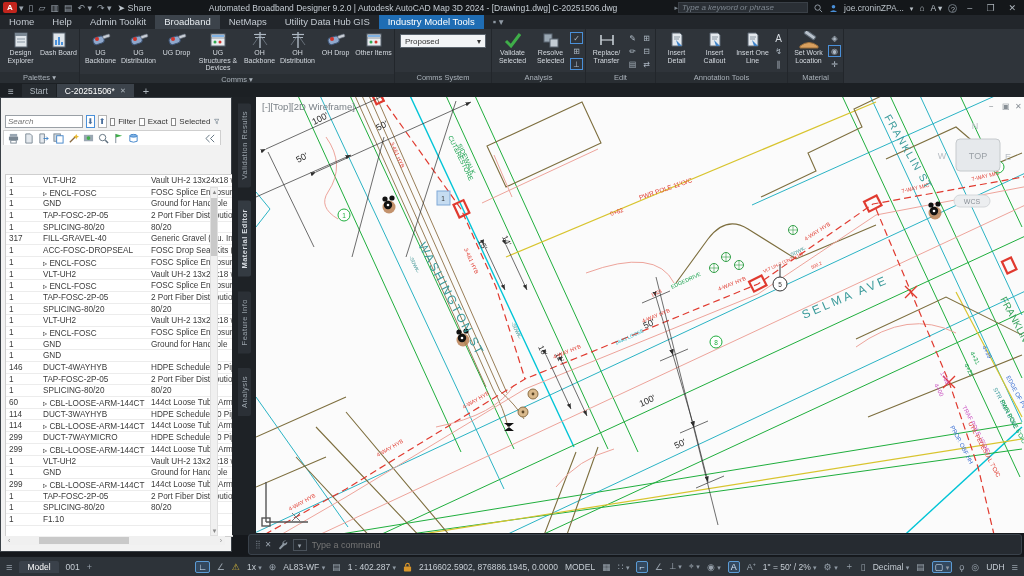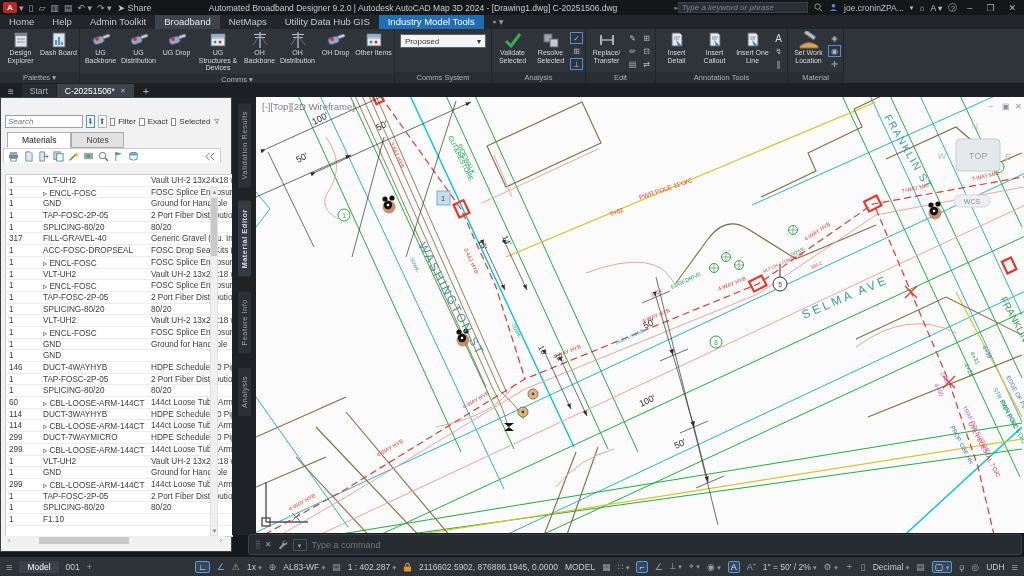--- a/index.html
+++ b/index.html
@@ -6,21 +6,21 @@
 body{width:1024px;height:576px;background:#15181c;font-family:"Liberation Sans",sans-serif;position:relative;overflow:hidden;color:#d5dae0}
 .abs{position:absolute}
 
 #titlebar{left:0;top:0;width:1024px;height:15px;background:#14171a;display:flex;align-items:center;font-size:9px;color:#b9c1c8}
 #titlebar .logo{width:14px;height:11px;background:#c2251d;color:#fff;font-weight:bold;font-size:8px;text-align:center;line-height:11px;border-radius:2px;margin:0 2px 0 3px}
 .qat{display:flex;gap:5px;align-items:center;color:#9aa3ac;font-size:9px}
 .qat span{cursor:default}
 #titlebar .share{color:#bdc5cc;margin-left:6px}
 #titlebar .title{flex:1;text-align:center;color:#c7ced5;font-size:8.5px;white-space:nowrap;overflow:hidden}
 #titlebar .srch{display:flex;align-items:center;background:#2a2f35;border:1px solid #3a4047;height:11px;width:130px;padding:0 3px;font-size:8px;color:#7d868f;font-style:italic}
-#titlebar .right{display:flex;align-items:center;gap:6px;margin:0 4px 0 6px;font-size:8.5px}
+#titlebar .right{display:flex;align-items:flex-end;gap:6px;margin:0 4px 0 6px;font-size:8.5px}
 .winbtn{color:#aeb6bd;font-size:9px;padding:0 4px}
 
 #menurow{left:0;top:15px;width:1024px;height:14px;background:#22262b;display:flex;align-items:stretch;font-size:9.5px;color:#c3cad1}
 #menurow .mt{padding:1px 9px;line-height:12px;cursor:default}
 #menurow .pressed{background:#3c434b;color:#e6ebef}
 #menurow .bluesel{background:#1f6db4;color:#fff}
 
 #ribbon{left:0;top:29px;width:1024px;height:54px;background:#2f343a;display:flex}
 .rp{display:flex;flex-direction:column;border-right:1px solid #22262b}
 .rp .body{flex:1;display:flex;align-items:flex-start;padding:1px 2px;gap:1px}
@@ -402,24 +402,20 @@
       <span class="sqbtn">⬆</span>
       <span class="cb"></span>
         <span>Filter</span>
       <span class="cb"></span>
         <span>Exact</span>
       <span class="cb"></span>
         <span>Selected</span>
       <svg width="9" height="9" viewBox="0 0 10 10">
           <path d="M1 1 H9 L6 5 V9 L4 8 V5 Z" fill="none" stroke="#5a6b7a"></path>
         </svg>
-    </div>
-    <div class="tabsrow">
-      <span class="dtab act">Materials</span>
-      <span class="dtab">Notes</span>
     </div>
     <div class="iconrow">
       <svg viewBox="0 0 12 12">
           <rect x="2" y="1" width="8" height="3" fill="#9aa7b3"></rect>
           <rect x="1" y="4" width="10" height="4" fill="#7a8793"></rect>
           <rect x="3" y="8" width="6" height="3" fill="#fff" stroke="#7a8793"></rect>
         </svg>
       <svg viewBox="0 0 12 12">
           <path d="M3 1 H8 L10 3 V11 H3 Z" fill="#e4e9ee" stroke="#7a8793"></path>
         </svg>

